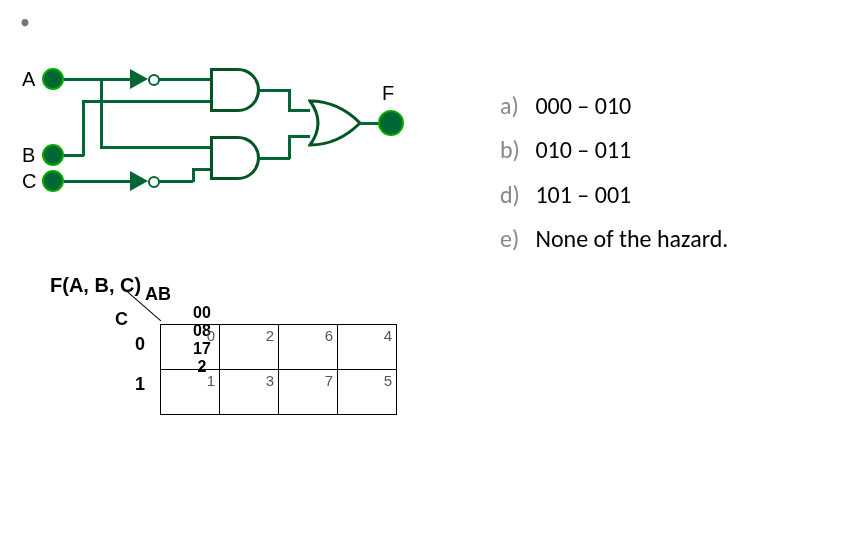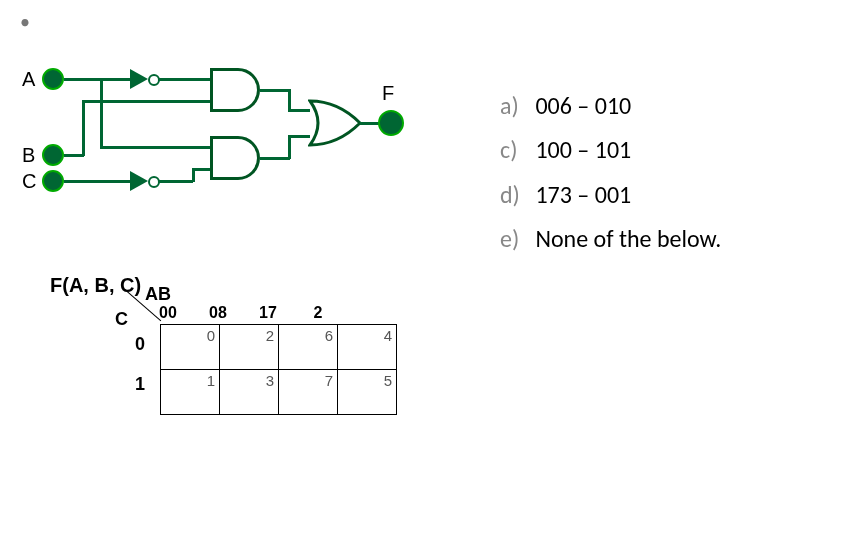--- a/index.html
+++ b/index.html
@@ -153,22 +153,23 @@
     text-align: right;
     vertical-align: top;
     padding: 2px 4px;
     font-size: 15px;
     color: #555;
     position: relative;
   }
   .kmap-col-headers {
     position: absolute;
     top: 30px;
-    left: 93px;
+    left: 127px;
     display: flex;
+    flex-direction: column;
   }
   .kmap-col-headers span {
     width: 50px;
     text-align: center;
     font-size: 16px;
     font-weight: bold;
   }
   .kmap-row-headers {
     position: absolute;
     top: 50px;
@@ -290,28 +291,28 @@
           <td>5</td>
         </tr>
       </tbody>
         </table>
     </div>
   </div>
 
   <div class="options">
     <div>
       <span class="opt-letter">a)</span>
-      <span class="opt-value">006 – 010</span>
+      <span class="opt-value">000 – 010</span>
     </div>
     <div>
-      <span class="opt-letter">c)</span>
-      <span class="opt-value">100 – 101</span>
+      <span class="opt-letter">b)</span>
+      <span class="opt-value">010 – 011</span>
     </div>
     <div>
       <span class="opt-letter">d)</span>
-      <span class="opt-value">173 – 001</span>
+      <span class="opt-value">101 – 001</span>
     </div>
     <div>
       <span class="opt-letter">e)</span>
-      <span class="opt-value">None of the below.</span>
+      <span class="opt-value">None of the hazard.</span>
     </div>
   </div>
 </div>
 
 </body></html>

